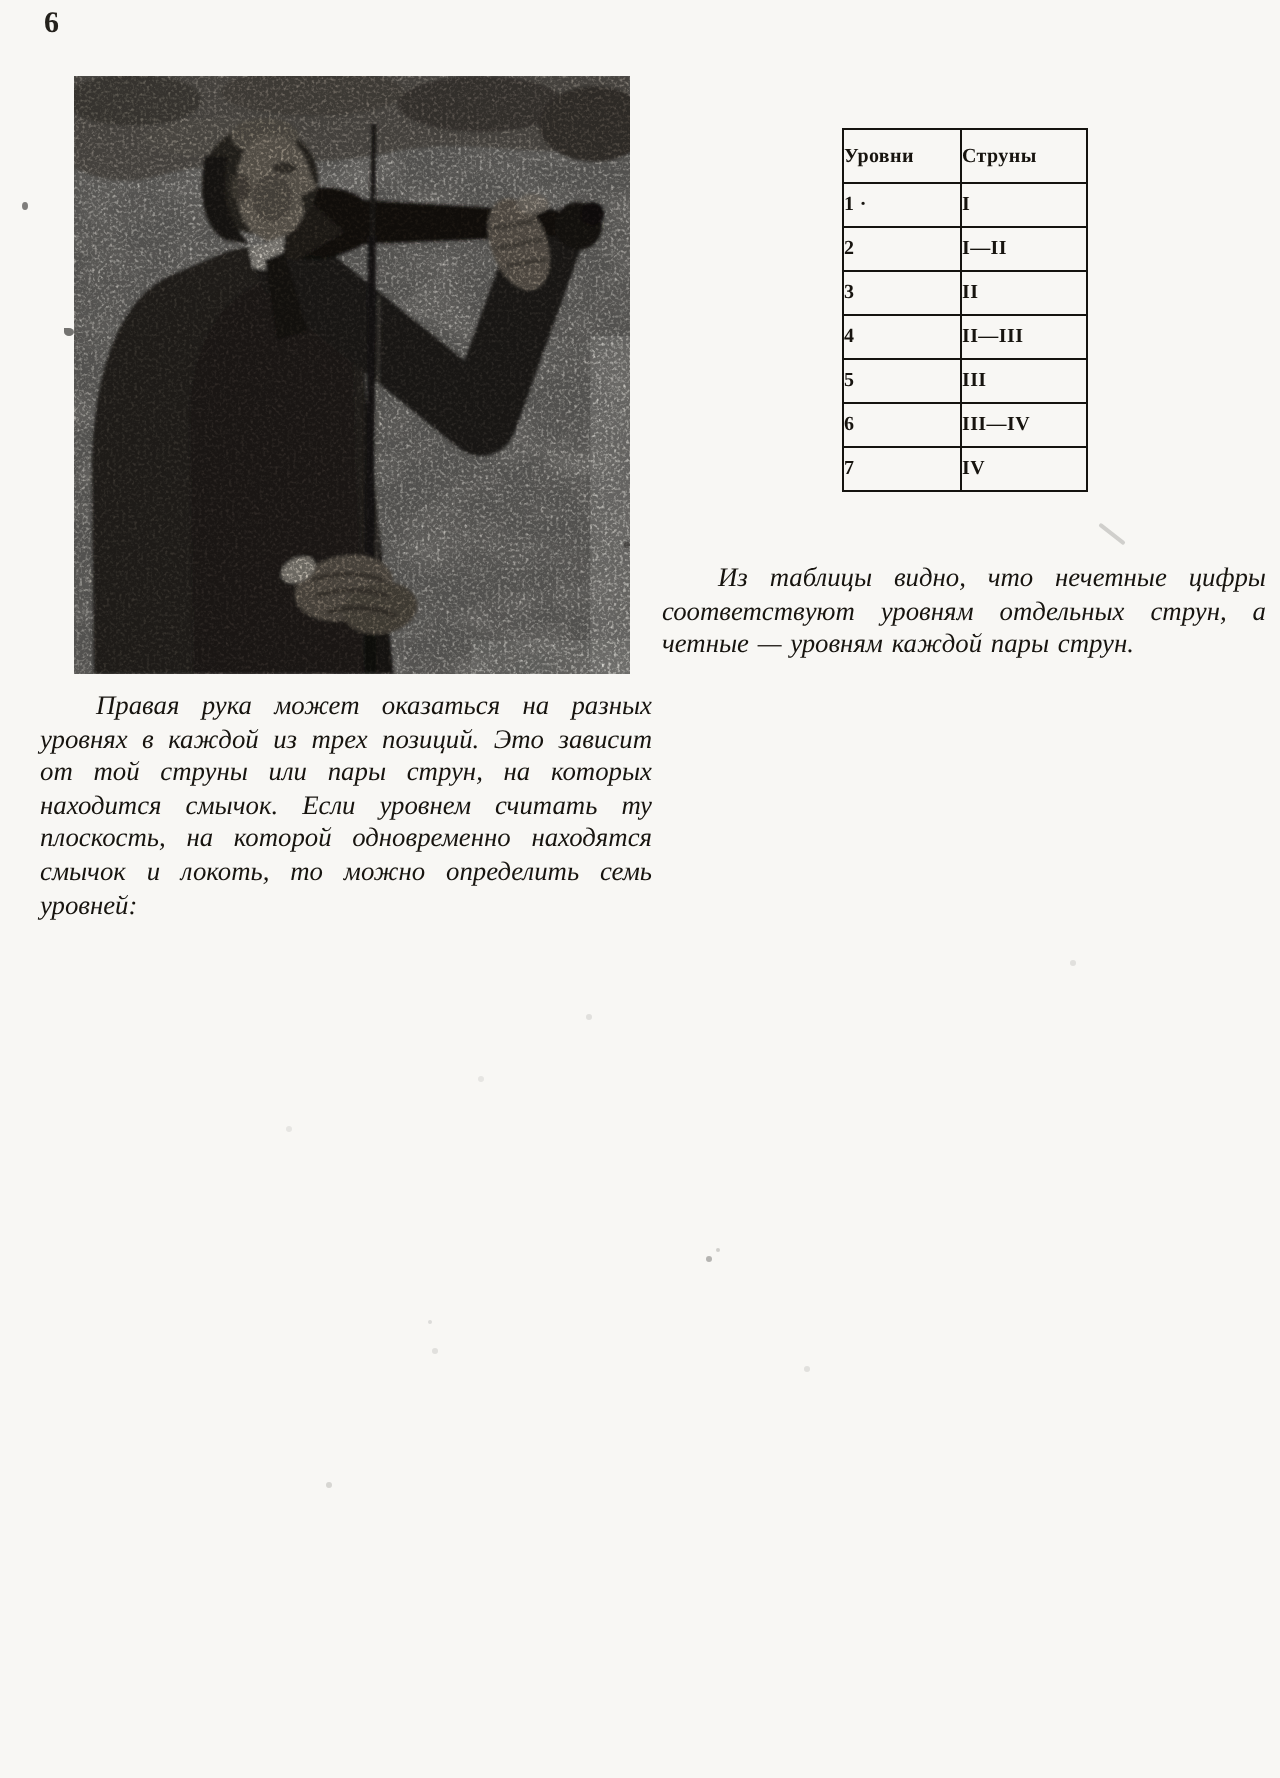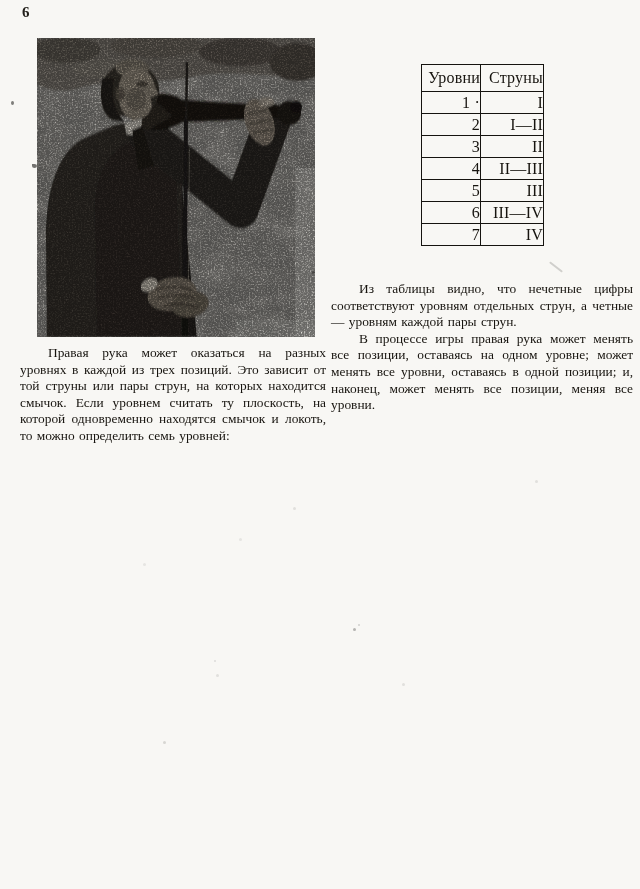--- a/index.html
+++ b/index.html
@@ -15,36 +15,37 @@
   }
   .photo {
     position:absolute; left:37px; top:38px; width:278px; height:299px;
   }
   .photo svg { display:block; width:100%; height:100%; }
 
   .tablewrap { position:absolute; left:421px; top:64px; }
   table.levels { border-collapse:collapse; background:#f8f7f4; }
   table.levels th, table.levels td {
     border:1.6px solid #15130f;
-    text-align:right; vertical-align:middle;
-    font-weight:normal; font-size:16px; padding:0;
+    text-align:left; vertical-align:middle;
+    font-weight:bold; font-size:10px; padding:0;
     color:#17140f; letter-spacing:0.2px;
   }
   table.levels th { width:58px; height:26px; }
   table.levels td { height:21px; }
   table.levels td.c2 { width:62px; }
 
   .col { position:absolute; }
   .col-left  { left:20px;  top:345px; width:306px; }
   .col-right { left:331px; top:281px; width:302px; }
   .col p {
     margin:0; text-align:justify; text-indent:28px;
     font-size:13.4px; line-height:16.6px;
     hyphens:auto; -webkit-hyphens:auto;
     word-spacing:1px;
+    font-style:italic;
   }
 
   .speck { position:absolute; background:#1c1a17; border-radius:50%; }
 </style>
 </head>
 <body>
 
 <div class="page">
 
   <div class="pagenum">6</div>
@@ -169,21 +170,20 @@
     </tbody>
       </table>
   </div>
 
   <div class="col col-left">
     <p>Правая рука может оказаться на разных уровнях в каждой из трех позиций. Это зависит от той струны или пары струн, на которых находится смычок. Если уровнем считать ту плоскость, на которой одновременно находятся смычок и локоть, то можно определить семь уровней:</p>
   </div>
 
   <div class="col col-right">
     <p>Из таблицы видно, что нечетные цифры соответствуют уровням отдельных струн, а четные — уровням каждой пары струн.</p>
-    <p>В процессе игры правая рука может менять все позиции, оставаясь на одном уровне; может менять все уровни, оставаясь в одной позиции; и, наконец, может менять все позиции, меняя все уровни.</p>
   </div>
 
   <div class="speck" style="left:11px;  top:101px; width:3px; height:4px; opacity:0.55;"></div>
   <div class="speck" style="left:32px;  top:164px; width:5px; height:4px; opacity:0.6; border-radius:0 50% 50% 50%;"></div>
   <div class="speck" style="left:312px; top:271px; width:3px; height:3px; opacity:0.4;"></div>
   <div class="speck" style="left:548px; top:266px; width:16px; height:2px; opacity:0.18; border-radius:2px; transform:rotate(38deg);"></div>
   <div class="speck" style="left:535px; top:480px; width:3px; height:3px; opacity:0.10;"></div>
   <div class="speck" style="left:293px; top:507px; width:3px; height:3px; opacity:0.10;"></div>
   <div class="speck" style="left:239px; top:538px; width:3px; height:3px; opacity:0.08;"></div>
   <div class="speck" style="left:143px; top:563px; width:3px; height:3px; opacity:0.08;"></div>

